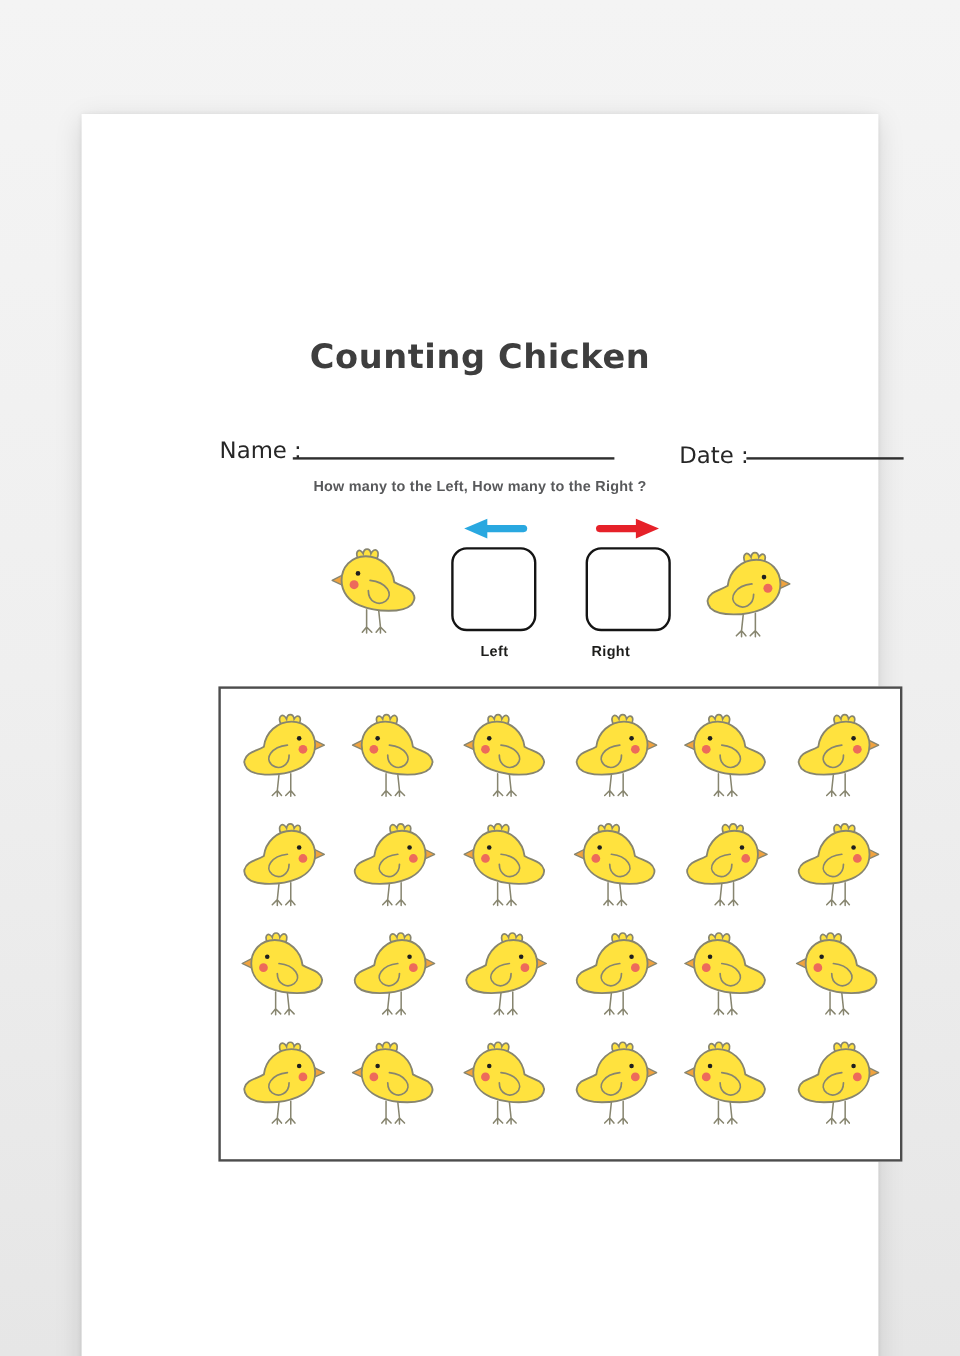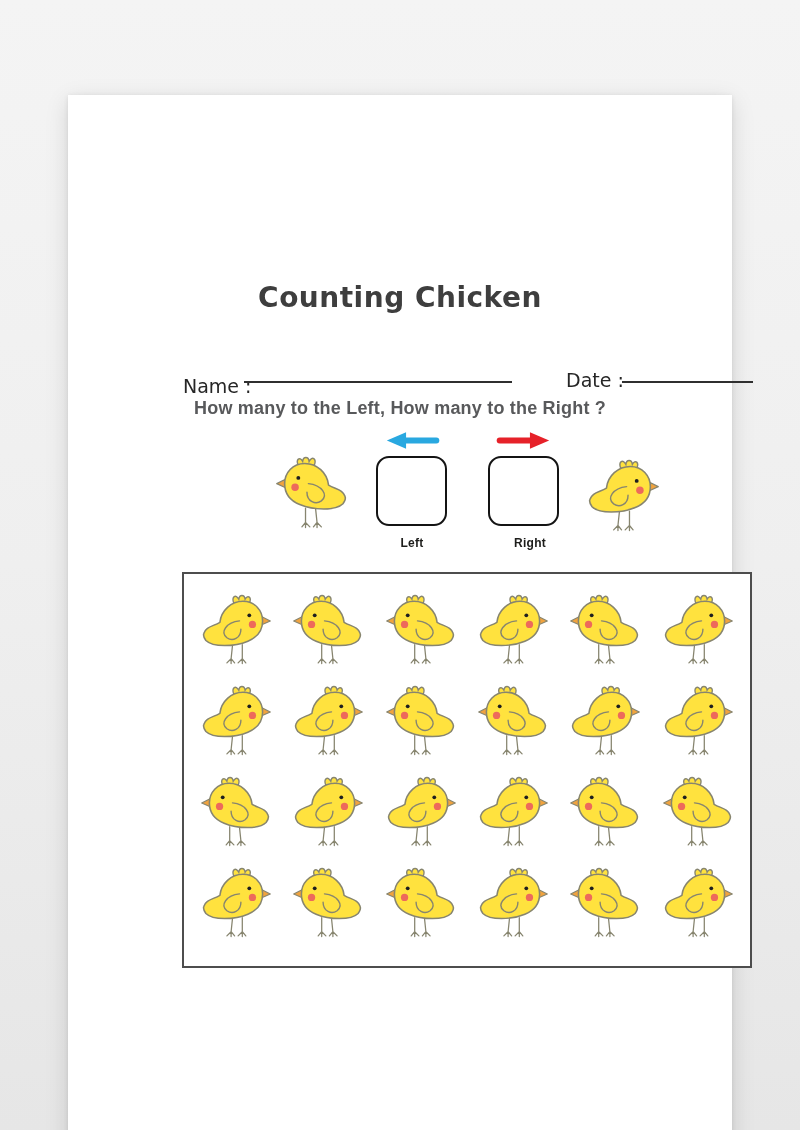--- a/index.html
+++ b/index.html
@@ -15,45 +15,45 @@
     text-decoration:underline;
   }
   .title{
     position:absolute;top:186px;left:0;width:100%;text-align:center;
     font-family:"DejaVu Sans",sans-serif;font-weight:bold;font-size:28px;
     letter-spacing:.5px;color:var(--title-text,#3e3e3e);
   }
   .fill-row span.lbl{
     font-family:"DejaVu Sans",sans-serif;font-size:19px;color:#262626;
   }
-  .name-label{position:absolute;left:115px;top:280px;text-align:center;}
+  .name-label{position:absolute;left:115px;top:270px;text-align:center;}
   .date-label{position:absolute;left:498px;top:262px;margin-top:12px;}
   .write-line{position:absolute;top:264px;height:22px;border-bottom:2px solid #2f2f2f;}
   .name-line{left:176px;width:268px;}
   .date-line{left:554px;width:131px;}
   .question{
     position:absolute;top:303px;left:0;width:100%;text-align:center;
-    font-weight:bold;font-size:18px;letter-spacing:.2px;
+    font-weight:bold;font-size:12px;letter-spacing:.2px;
     color:var(--question-text,#58595b);
   }
   .arrow{position:absolute;width:55px;height:19px;top:336px;}
   .arrow-left{left:317px;}
   .arrow-right{left:428px;}
   .answer-box{
     position:absolute;top:361px;width:67px;height:66px;background:#fff;
     border:2.5px solid #141414;border-radius:13px;
   }
   .box-left{left:308px;}
   .box-right{left:420px;}
   .box-label{
     position:absolute;top:441px;width:100px;text-align:center;
     font-weight:bold;font-size:12px;color:var(--ink,#1d1d1b);letter-spacing:.3px;
   }
   .box-label-left{left:294px;}
-  .box-label-right{left:412px;text-align:center;}
+  .box-label-right{left:391px;text-align:center;}
   .demo-chick{position:absolute;width:72px;height:76px;}
   .demo-chick-left{left:208px;top:360px;}
   .demo-chick-right{left:519px;top:363px;}
   .grid-box{
     position:absolute;left:114px;top:477px;width:570px;height:396px;
     border:2px solid #4d4d4d;background:#fff;box-sizing:border-box;
     display:grid;grid-template-columns:repeat(6,1fr);grid-template-rows:repeat(4,1fr);
     padding:10px 6px 18px 6px;
   }
   .cell{display:flex;align-items:center;justify-content:center;}

